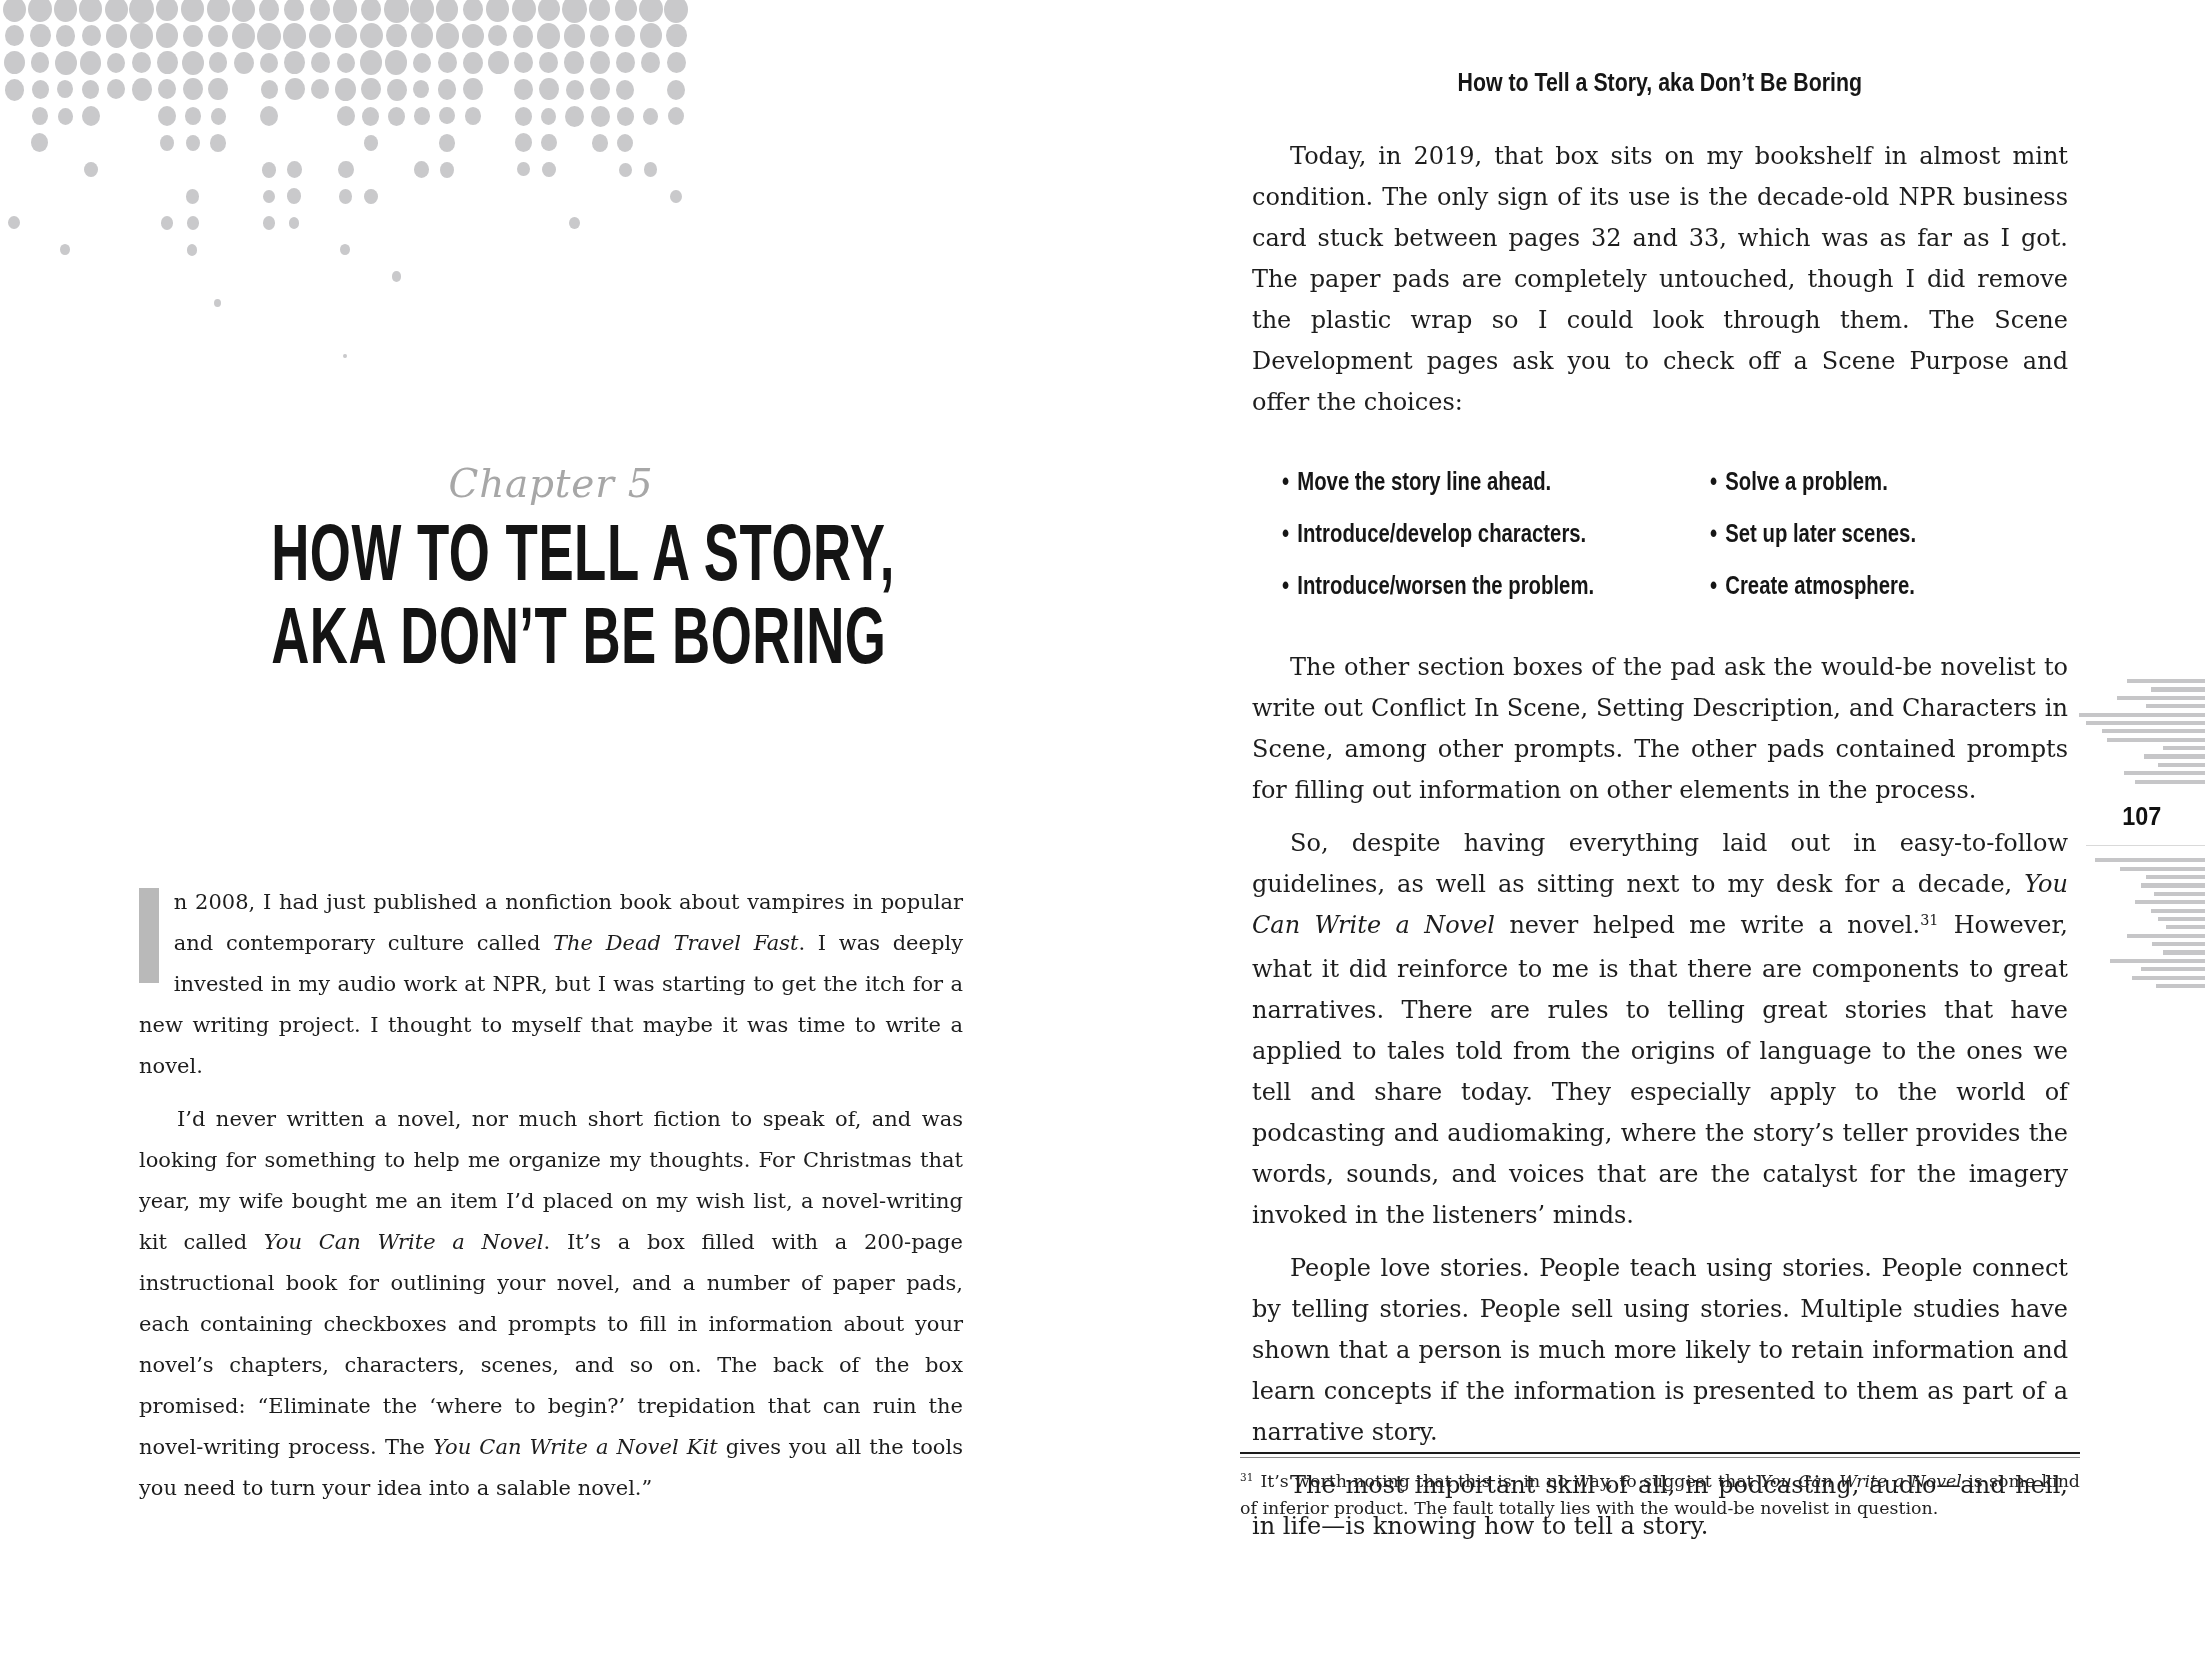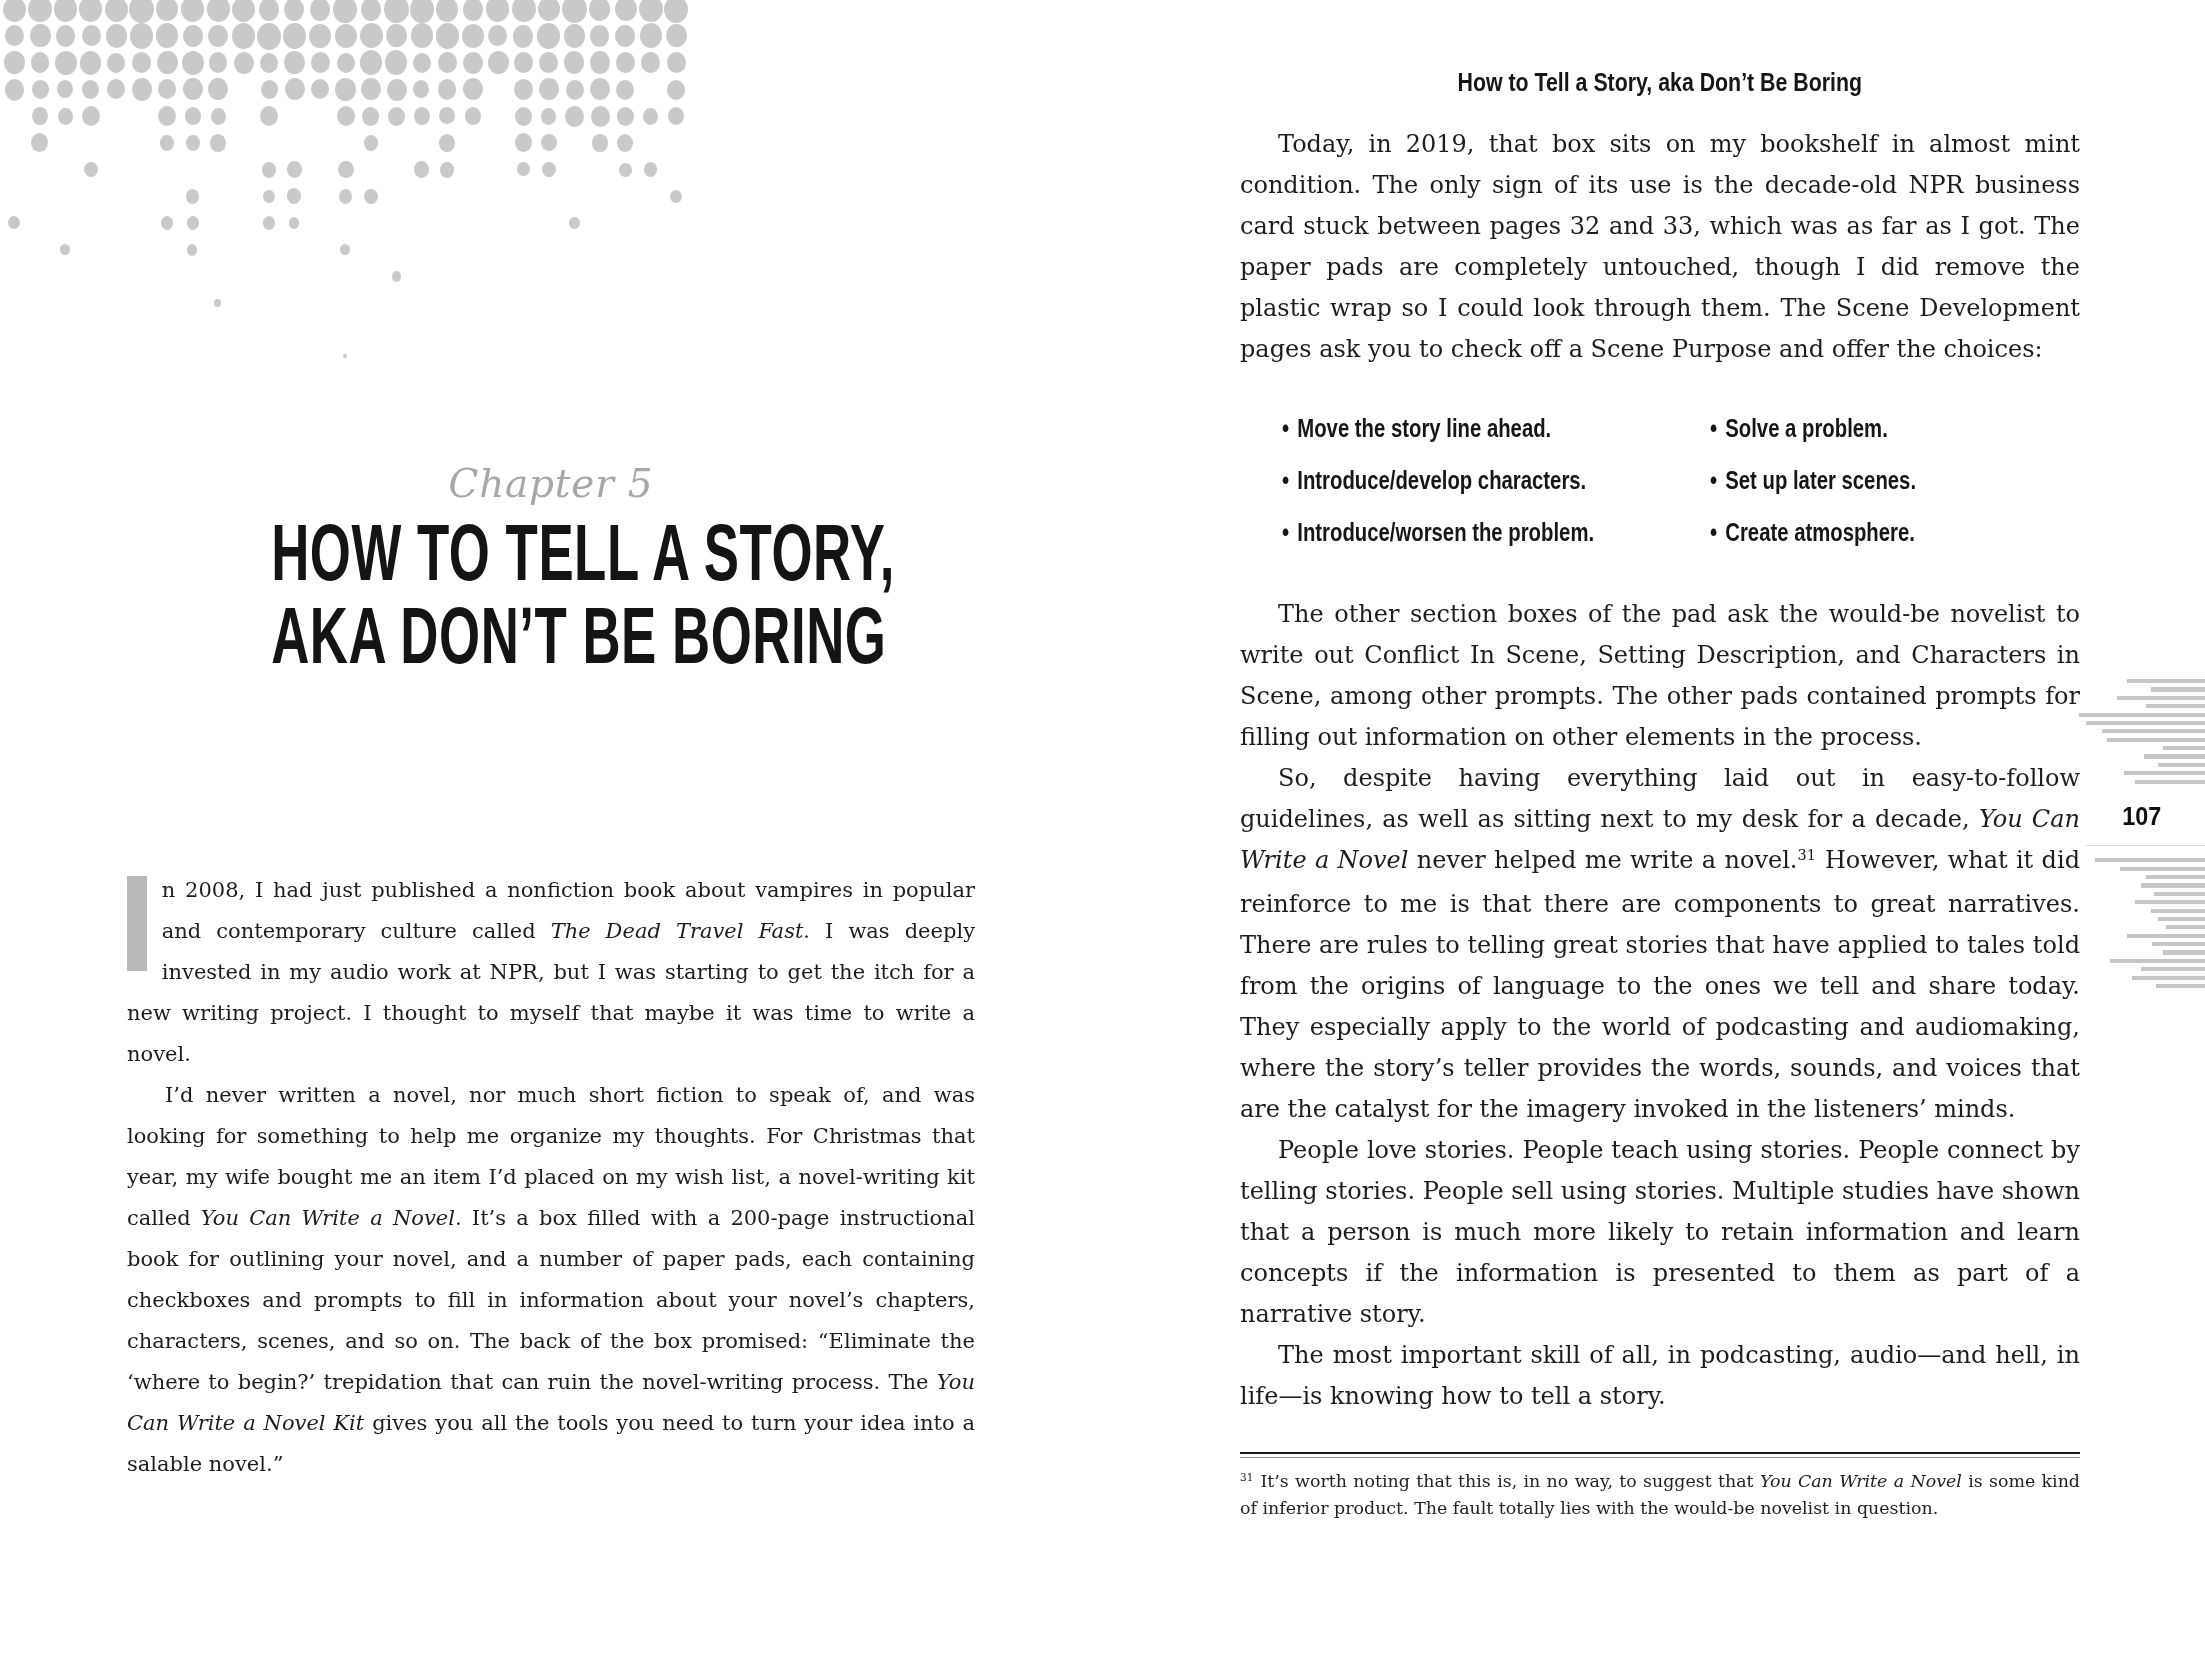--- a/index.html
+++ b/index.html
@@ -18,21 +18,21 @@
   .chapter-title{
     position:absolute;left:127px;top:511px;width:848px;text-align:center;color:#141414;
     font-family:"Liberation Sans", sans-serif;font-weight:800;font-size:80px;line-height:83px;
   }
   .title-line{display:block;transform:scaleX(0.66);transform-origin:50% 50%;white-space:nowrap;letter-spacing:0.8px;}
   .left-body{
     position:absolute;left:127px;top:870px;width:848px;
     font-size:21px;line-height:41px;text-align:justify;
   }
   .drop-bar{float:left;width:20.4px;height:95px;background:#b9b9b9;margin:6px 14.4px 0 0;}
-  p.body-par{margin:0;}
+  p.body-par{margin:12px;}
   p.indent{text-indent:38px;}
   i{font-style:italic;}
   sup{font-size:0.6em;vertical-align:baseline;position:relative;top:-0.55em;margin-right:0.8px;}
   
   .running-header{
     position:absolute;left:1240px;top:68px;width:840px;text-align:center;color:#161616;
     font-family:"Liberation Sans", sans-serif;font-weight:700;font-size:25.4px;
   }
   .cond-center{display:inline-block;transform:scaleX(0.84);transform-origin:50% 50%;white-space:nowrap;}
   .right-body{

